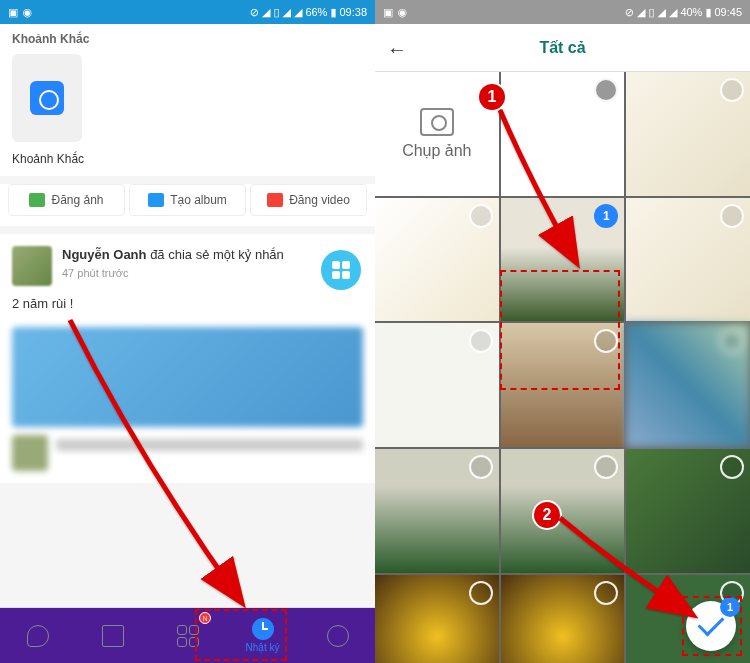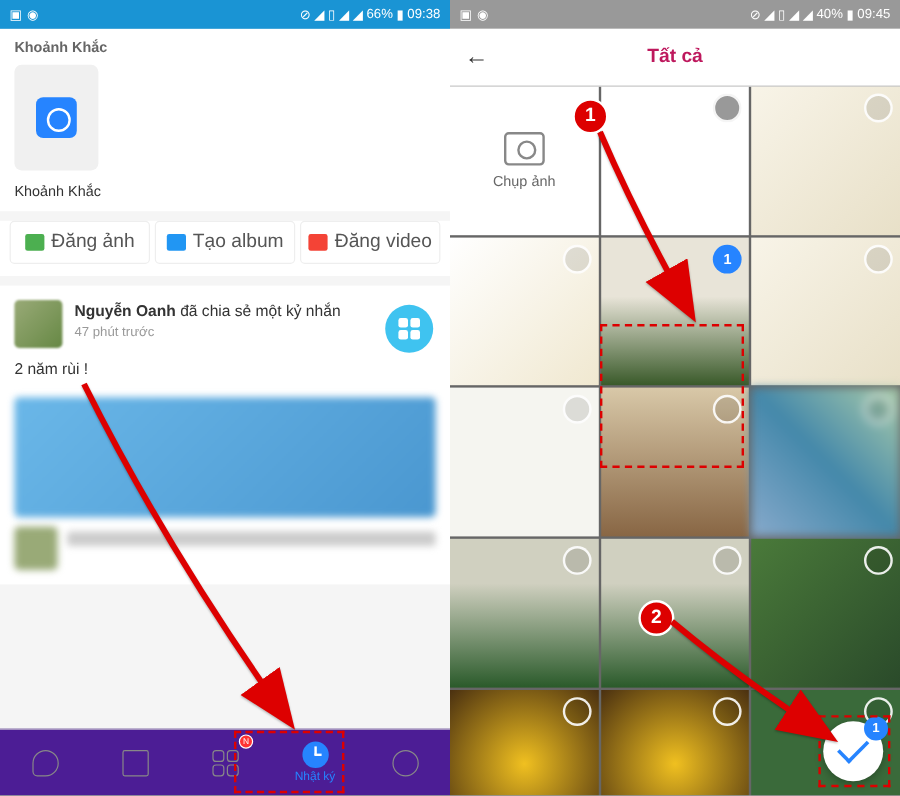--- a/index.html
+++ b/index.html
@@ -9,33 +9,33 @@
 .status-bar{height:24px;background:#1a94d4;display:flex;align-items:center;justify-content:space-between;padding:0 8px;font-size:11px;color:#fff}
 .status-bar.grey{background:#999}
 .status-l{display:flex;gap:4px}
 .status-r{display:flex;gap:3px;align-items:center}
 .header-blue{height:48px;background:#1a94d4;display:flex;align-items:center;padding:0 12px;gap:12px}
 .search-ic{width:24px;height:24px;display:flex;align-items:center;justify-content:center}
 .search-ph{flex:1;color:#a0d4ed;font-size:15px}
 .header-icon{width:28px;height:28px;display:flex;align-items:center;justify-content:center}
 .header-white{height:48px;background:#fff;display:flex;align-items:center;padding:0 12px;border-bottom:1px solid #ddd}
 .back-btn{width:30px;font-size:20px;color:#333}
-.header-title{flex:1;text-align:center;font-weight:600;font-size:16px;color:#be185d;margin-left:-30px}
+.header-title{flex:1;text-align:center;font-weight:600;font-size:16px;color:#0f766e;margin-left:-30px}
 .section{background:#fff;margin-bottom:8px}
 .sec-label{font-size:12px;color:#666;padding:8px 12px 4px;font-weight:600}
 .story-card{margin:4px 12px 10px;width:70px;height:88px;background:#f0f0f0;border-radius:6px;display:flex;align-items:center;justify-content:center}
 .cam-ic{width:34px;height:34px;background:#2684ff;border-radius:6px;position:relative}
 .cam-ic::before{content:'';position:absolute;top:9px;left:9px;width:16px;height:16px;border:2px solid #fff;border-radius:50%}
 .sec-bottom-label{font-size:12px;color:#333;padding:0 12px 10px}
 .compose{background:#fff;padding:12px;display:flex;align-items:center;gap:10px}
 .avatar{width:40px;height:40px;border-radius:50%;background:linear-gradient(135deg,#7a9,#486)}
 .avatar.pix{filter:blur(2px)}
 .compose-txt{color:#aaa;font-size:14px}
 .compose-btns{background:#fff;display:flex;padding:0 8px 10px;gap:4px}
-.cbtn{flex:1;padding:8px 4px;display:flex;align-items:center;gap:6px;font-size:16px;color:#555;border:1px solid #eee;border-radius:4px;justify-content:center}
+.cbtn{flex:1;padding:8px 4px;display:flex;align-items:center;gap:6px;font-size:12px;color:#555;border:1px solid #eee;border-radius:4px;justify-content:center}
 .cbtn-ic{width:16px;height:14px;border-radius:2px}
 .ic-img{background:#4caf50}
 .ic-vid{background:#f44336}
 .ic-alb{background:#2196f3}
 .feed{background:#fff;padding:12px;position:relative}
 .feed-head{display:flex;gap:10px;align-items:flex-start}
 .feed-av{width:40px;height:40px;border-radius:4px;background:linear-gradient(135deg,#9a7,#684);filter:blur(1px)}
 .feed-txt{flex:1;font-size:13px;color:#333;line-height:1.4}
 .feed-name{font-weight:600}
 .feed-time{font-size:11px;color:#999;margin-top:2px}
@@ -56,21 +56,21 @@
 .nav-clock::after{content:'';position:absolute;top:10px;left:10px;width:6px;height:2px;background:#fff}
 .nav-label{font-size:10px;color:#2684ff}
 .nav-ic.user{border-radius:50%;border:1.5px solid #888;position:relative}
 .nav-badge{position:absolute;top:4px;right:14px;width:12px;height:12px;border-radius:50%;background:#f33;border:1.5px solid #fff;font-size:7px;color:#fff;display:flex;align-items:center;justify-content:center}
 .dash-tab{position:absolute;bottom:2px;left:195px;width:92px;height:52px;border:2.5px dashed #d00;pointer-events:none}
 .grid-gal{display:grid;grid-template-columns:repeat(3,1fr);gap:2px;padding:0 0 56px;background:#666}
 .gcell{aspect-ratio:1;background:#ccc;position:relative;overflow:hidden}
 .gcell.capture{background:#fff;display:flex;flex-direction:column;align-items:center;justify-content:center;gap:6px}
 .cap-ic{width:34px;height:28px;border:2px solid #888;border-radius:4px;position:relative}
 .cap-ic::before{content:'';position:absolute;top:5px;left:9px;width:12px;height:12px;border:2px solid #888;border-radius:50%}
-.cap-txt{font-size:12px;color:#666}
+.cap-txt{font-size:16px;color:#666}
 .sel-circle{position:absolute;top:6px;right:6px;width:24px;height:24px;border-radius:50%;border:2px solid rgba(255,255,255,.9);background:rgba(0,0,0,.1)}
 .sel-circle.dark{background:rgba(0,0,0,.4)}
 .sel-badge{position:absolute;top:6px;right:6px;width:24px;height:24px;border-radius:50%;background:#2684ff;color:#fff;font-size:12px;display:flex;align-items:center;justify-content:center;font-weight:600}
 .thumb-plant{background:linear-gradient(180deg,#e8e4d8 40%,#3a5a2a 100%)}
 .thumb-note{background:linear-gradient(135deg,#f8f4e8,#e8e0c8)}
 .thumb-note2{background:linear-gradient(135deg,#fff,#f0e8d0)}
 .thumb-doc{background:#f5f5f0}
 .thumb-cactus{background:linear-gradient(180deg,#d0d0c0 30%,#2a5a2a 100%)}
 .thumb-cactus2{background:linear-gradient(135deg,#4a7a3a,#2a4a2a)}
 .thumb-person{background:linear-gradient(180deg,#d8c8a8,#886644)}

